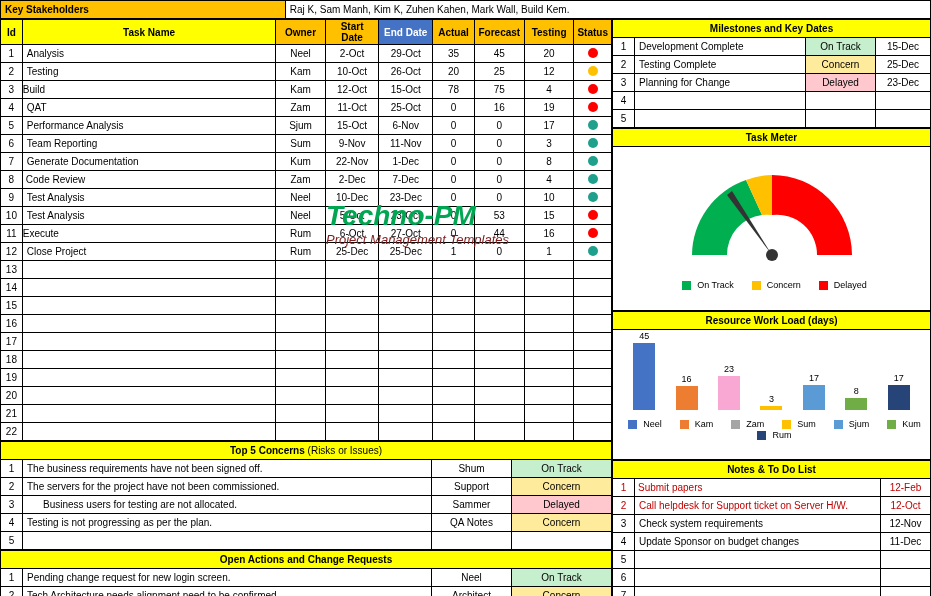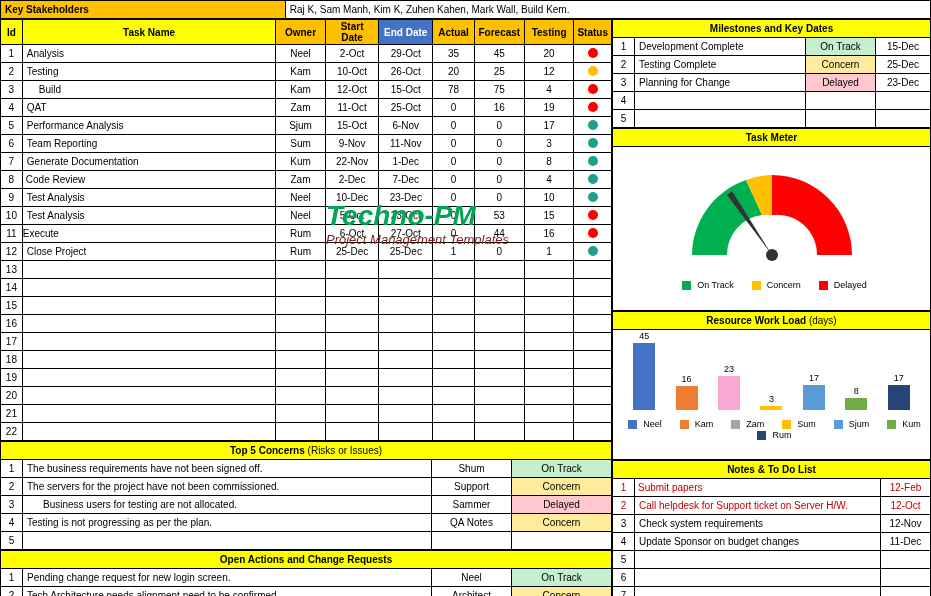--- a/index.html
+++ b/index.html
@@ -81,21 +81,21 @@
             <td class="center">Kam</td>
             <td class="center">10-Oct</td>
             <td class="center">26-Oct</td>
             <td class="center">20</td>
             <td class="center">25</td>
             <td class="center">12</td>
             <td class="center"><span class="dot dot-orange"></span></td>
           </tr>
           <tr>
             <td class="center">3</td>
-            <td style="padding-left:16px">Build</td>
+            <td style="padding-left:0">Build</td>
             <td class="center">Kam</td>
             <td class="center">12-Oct</td>
             <td class="center">15-Oct</td>
             <td class="center">78</td>
             <td class="center">75</td>
             <td class="center">4</td>
             <td class="center"><span class="dot dot-red"></span></td>
           </tr>
           <tr>
             <td class="center">4</td>
@@ -435,21 +435,21 @@
       <polygon points="100,100 55,40 60,36" fill="#333"></polygon>
       <circle cx="100" cy="100" r="6" fill="#333"></circle>
     </svg>
     <div class="legend" style="margin-top:12px" id="meter-legend"><span><span class="lg-box" style="background:#00b050"></span>On Track</span><span><span class="lg-box" style="background:#ffc000"></span>Concern</span><span><span class="lg-box" style="background:#ff0000"></span>Delayed</span></div>
   </div>
 
   <table style="width:319px">
         <tbody>
           <tr>
             <td class="hdr-yellow">
-    <span>Resource Work Load</span> <span style="font-weight:normal">(days)</span>
+    <span>Resource Work Load</span> <span style="font-weight:bold">(days)</span>
   </td>
           </tr>
         </tbody>
       </table>
   <div class="chart-area">
     <div class="bar-row" id="bar-row">
           <div class="bar" style="height:67.5px;background:#4472c4">
             <div class="bar-label">45</div>
           </div>
           <div class="bar" style="height:24px;background:#ed7d31">

